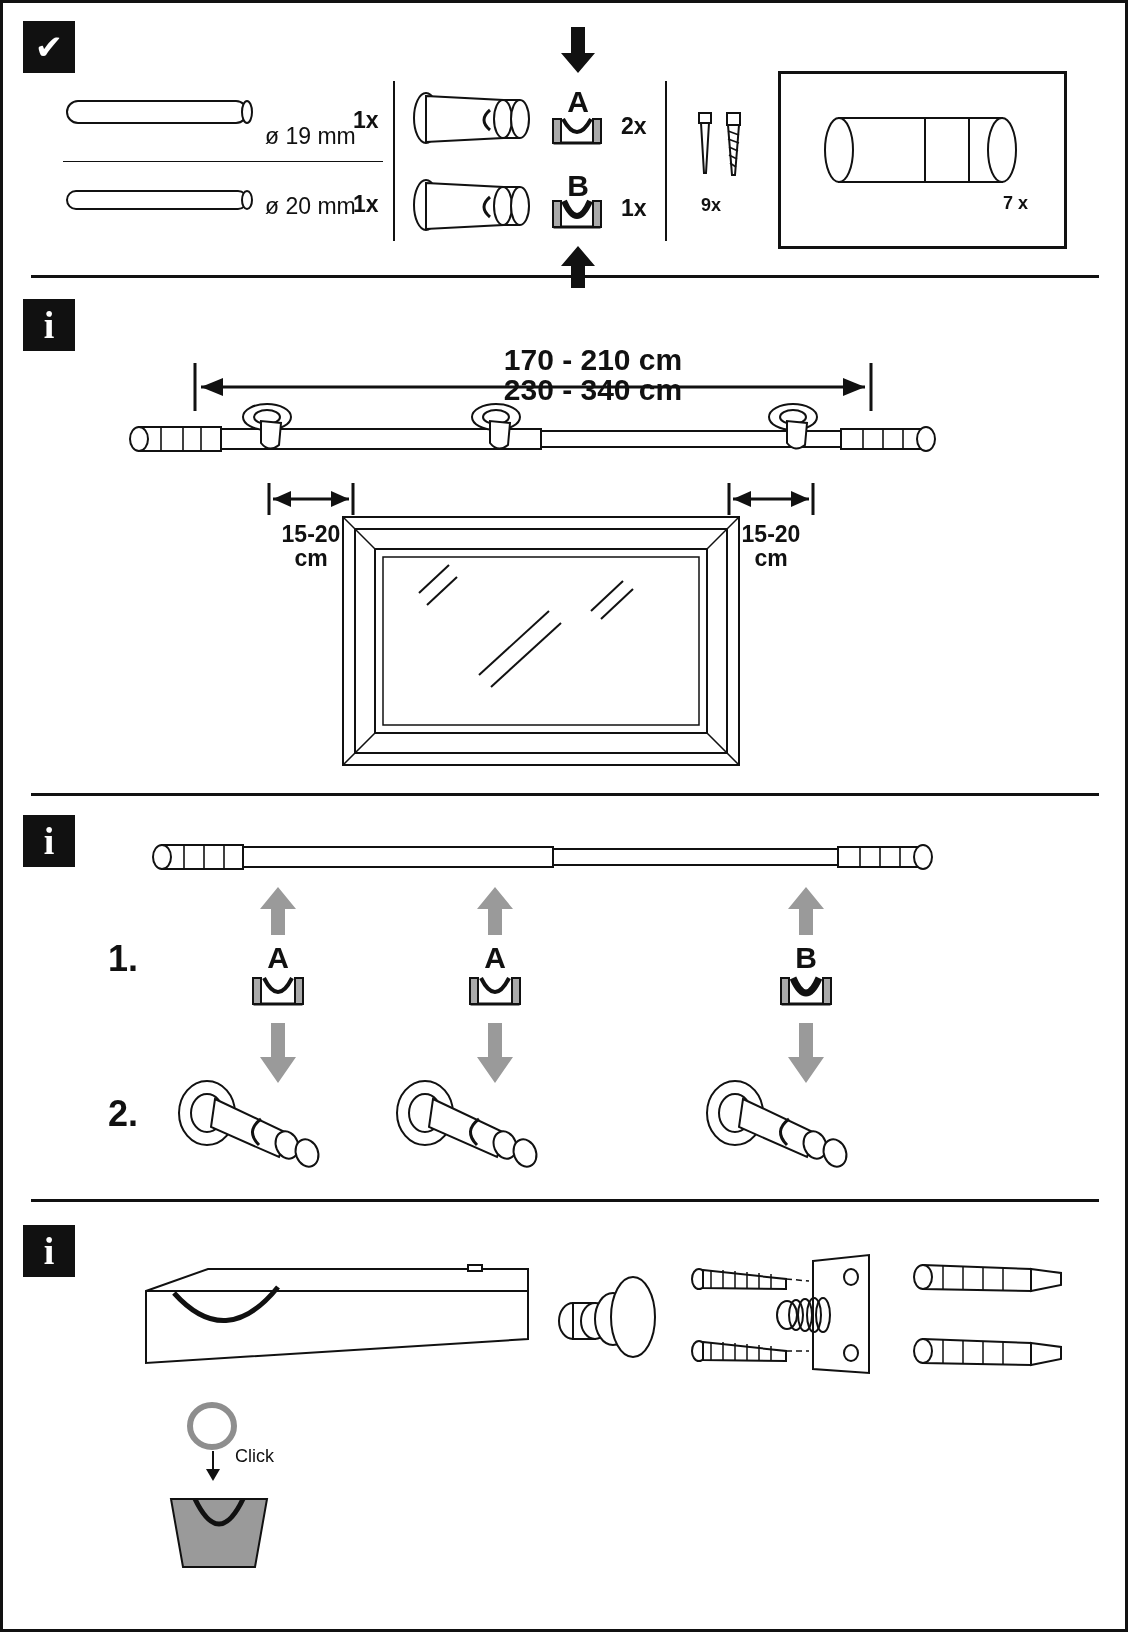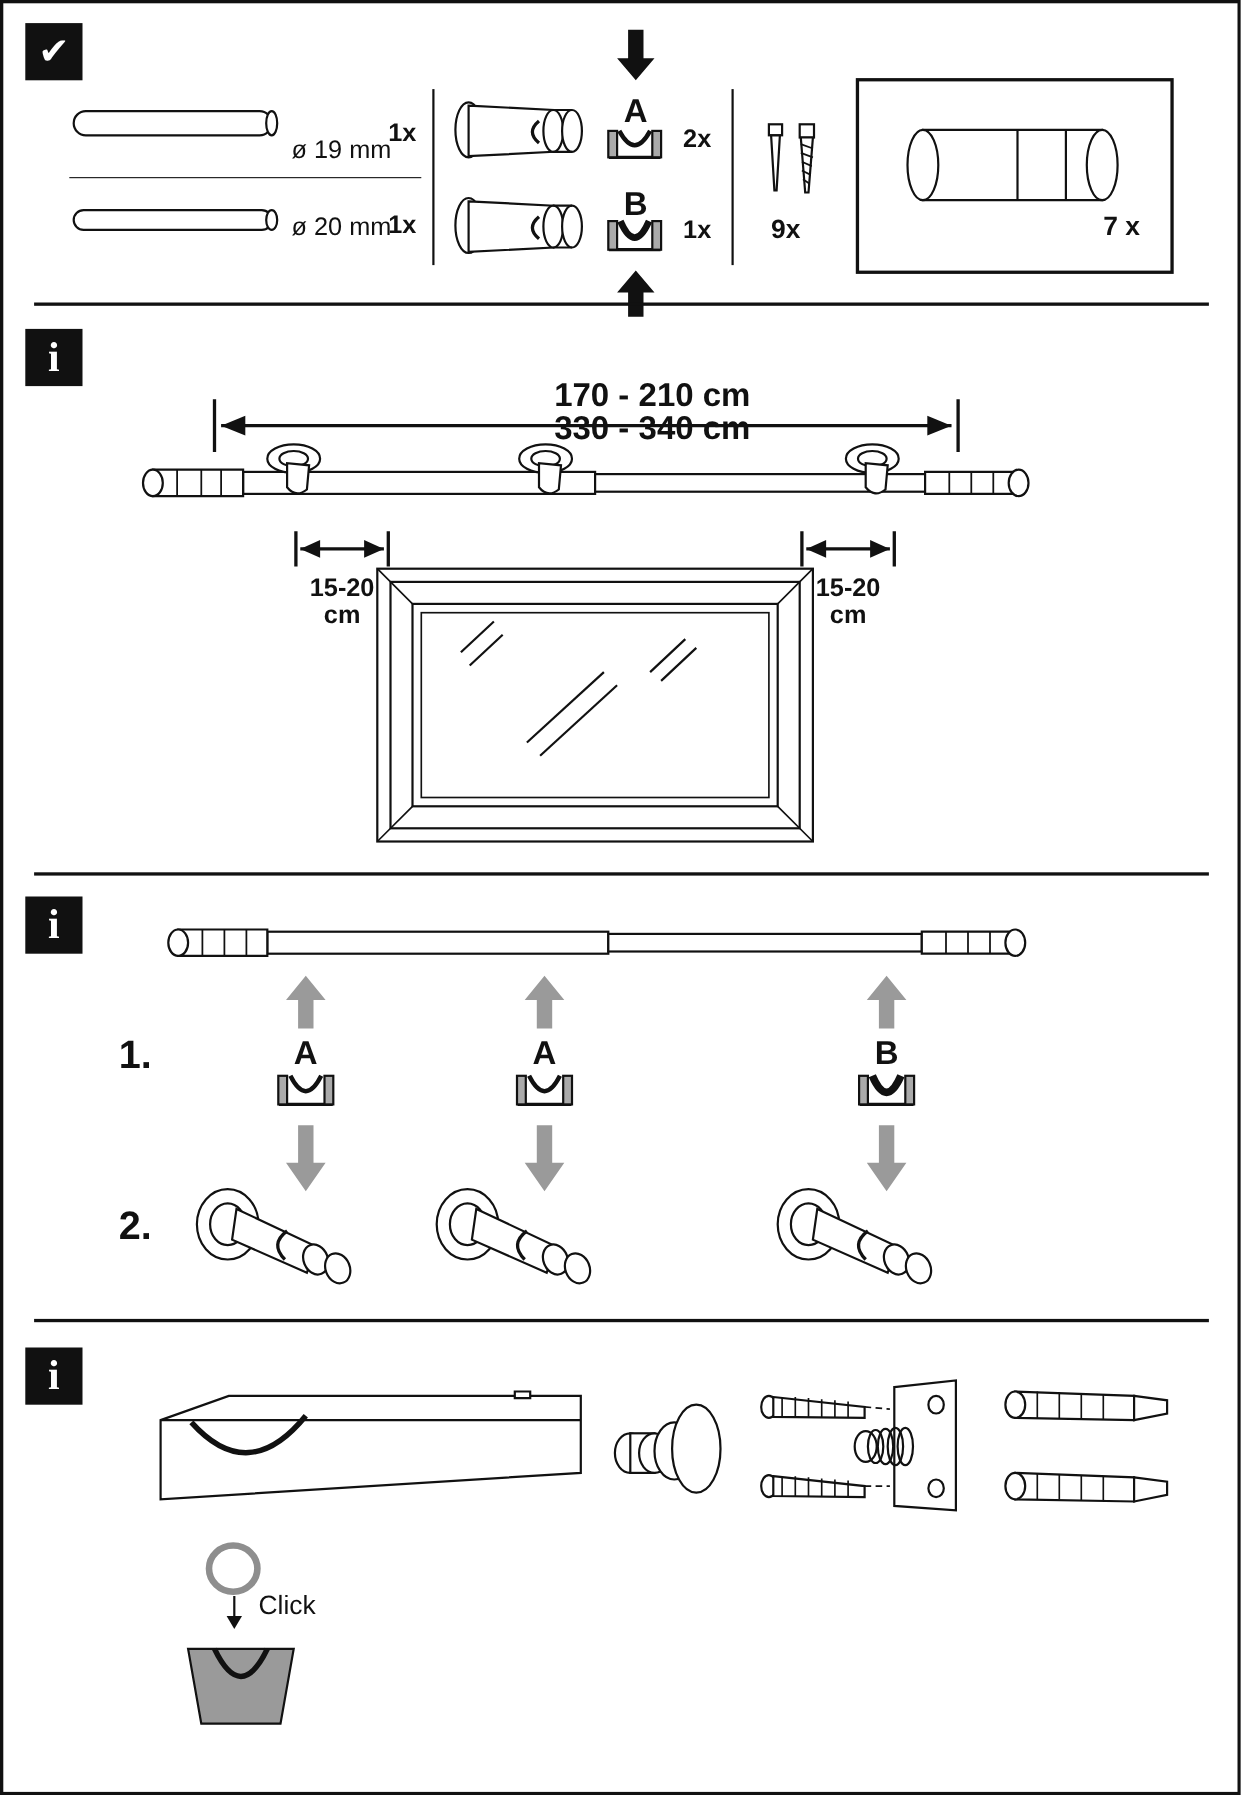--- a/index.html
+++ b/index.html
@@ -19,21 +19,21 @@
     font-size:38px;font-weight:bold;font-family:"Liberation Serif", serif;
   }
   .badge.check{font-size:34px;font-family:"DejaVu Sans", sans-serif;}
   .hr{height:3px;background:#111;}
   .thin{height:1px;background:#111;}
   .vline{width:2px;background:#111;}
   .txt{color:#111;}
   .b{font-weight:bold;}
   .c{text-align:center;}
   .md{font-size:23px;}
-  .lg{font-size:24px;}
+  .lg{font-size:18px;}
   .xl{font-size:30px;}
   .num{font-size:36px;font-weight:bold;}
   svg{display:block;overflow:visible;}
 </style>
 </head>
 <body>
 
 <div class="page">
 
   <div class="abs badge check" style="left:20px;top:18px;">✔</div>
@@ -135,21 +135,21 @@
       <path d="M108 18 L108 82 M152 18 L152 82" stroke="#111" stroke-width="2"></path>
     </svg>
   </div>
   <div class="abs lg b txt" style="left:1000px;top:190px;">7 x</div>
 
   <div class="abs hr" style="left:28px;top:272px;width:1068px;"></div>
 
   <div class="abs badge" style="left:20px;top:296px;">i</div>
 
   <div class="abs xl b txt c" style="left:420px;top:340px;width:340px;">170 - 210 cm</div>
-  <div class="abs xl b txt c" style="left:420px;top:370px;width:340px;">330 - 340 cm</div>
+  <div class="abs xl b txt c" style="left:420px;top:370px;width:340px;">230 - 340 cm</div>
 
   <div class="abs" style="left:180px;top:360px;">
     <svg width="700" height="48" viewBox="0 0 700 48">
       <path d="M12 0 V48 M688 0 V48" stroke="#111" stroke-width="3"></path>
       <path d="M18 24 H682" stroke="#111" stroke-width="3"></path>
       <path d="M18 24 L40 15 L40 33 Z" fill="#111"></path>
       <path d="M682 24 L660 15 L660 33 Z" fill="#111"></path>
     </svg>
   </div>
 

